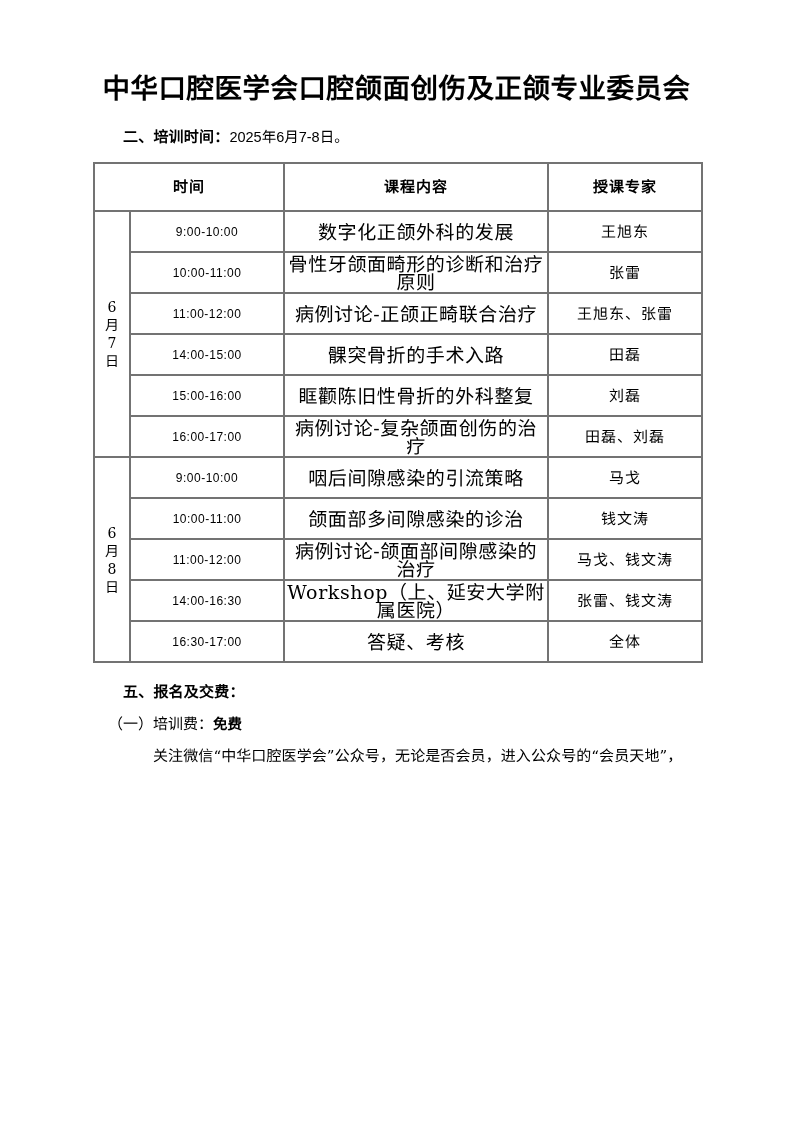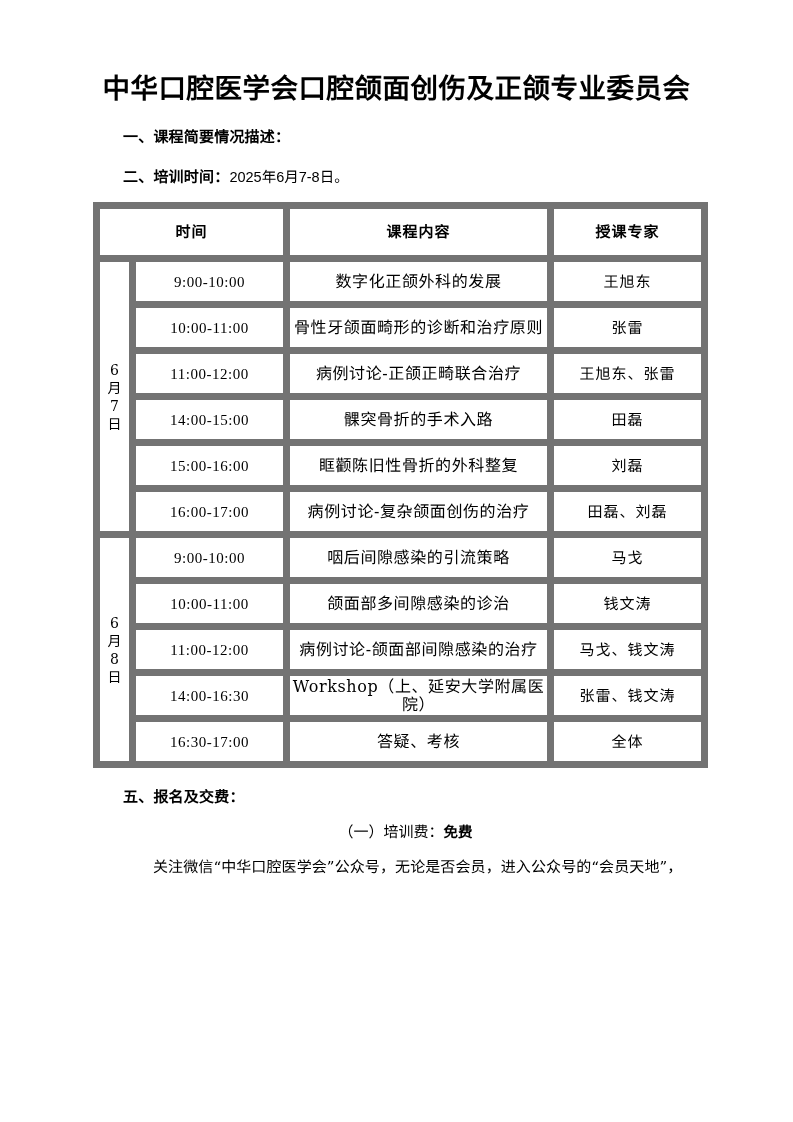--- a/index.html
+++ b/index.html
@@ -66,24 +66,23 @@
     text-align: justify;
     text-justify: inter-ideograph;
     text-indent: 30px;
     letter-spacing: 0.1px;
   }
   .para-indent2 {
     text-indent: 60px;
   }
   .subitem {
     font-size: 15px;
-    line-height: 28px;
+    line-height: 22px;
     margin: 10px 0 0 0;
     text-indent: 15px;
-    text-align: center;
   }
   .subitem .strong {
     font-family: "DejaVu Sans", "Liberation Sans", sans-serif;
     font-weight: bold;
     font-size: 14.5px;
   }
 
   
   .table-wrap {
     padding: 14px 0 0 0;
@@ -91,41 +90,41 @@
     justify-content: flex-start;
   }
   table.schedule {
     border-collapse: collapse;
     width: 608px;
     table-layout: fixed;
     font-size: 14px;
   }
   table.schedule th,
   table.schedule td {
-    border: 7px solid #737373;
+    border: 2px solid #737373;
     text-align: center;
     vertical-align: middle;
     padding: 0 2px;
     height: 39px;
     line-height: 18px;
   }
   table.schedule thead th {
     height: 46px;
     font-family: "DejaVu Sans", "Liberation Sans", sans-serif;
     font-weight: bold;
     font-size: 15px;
     letter-spacing: 1px;
   }
   table.schedule td.time-cell {
-    font-family: Liberation Serif, serif;
-    font-size: 15px;
+    font-family: Liberation Sans, sans-serif;
+    font-size: 12px;
     letter-spacing: 0.5px;
   }
   table.schedule td.topic-cell {
-    font-size: 16px;
+    font-size: 19px;
     letter-spacing: 0.6px;
   }
   table.schedule td.expert-cell {
     font-size: 15px;
     letter-spacing: 1px;
   }
   td.day-cell {
     font-size: 14px;
     line-height: 21px;
     letter-spacing: 0;
@@ -144,21 +143,20 @@
 <body>
 
 <div class="page">
 
   <h1 class="doc-title">
     <span class="tline">中华口腔医学会口腔颌面创伤及正颌专业委员会</span>
   </h1>
 
   <div class="content">
 
-    <p class="sec-heading">一、课程简要情况描述：</p>
 
     <p class="sec-heading"><span>二、培训时间：</span><span class="val">2025年6月7-8日。</span></p>
 
 
 
     <div class="table-wrap">
       <table class="schedule">
         <colgroup>
           <col class="c-day">
             <col class="c-time">

